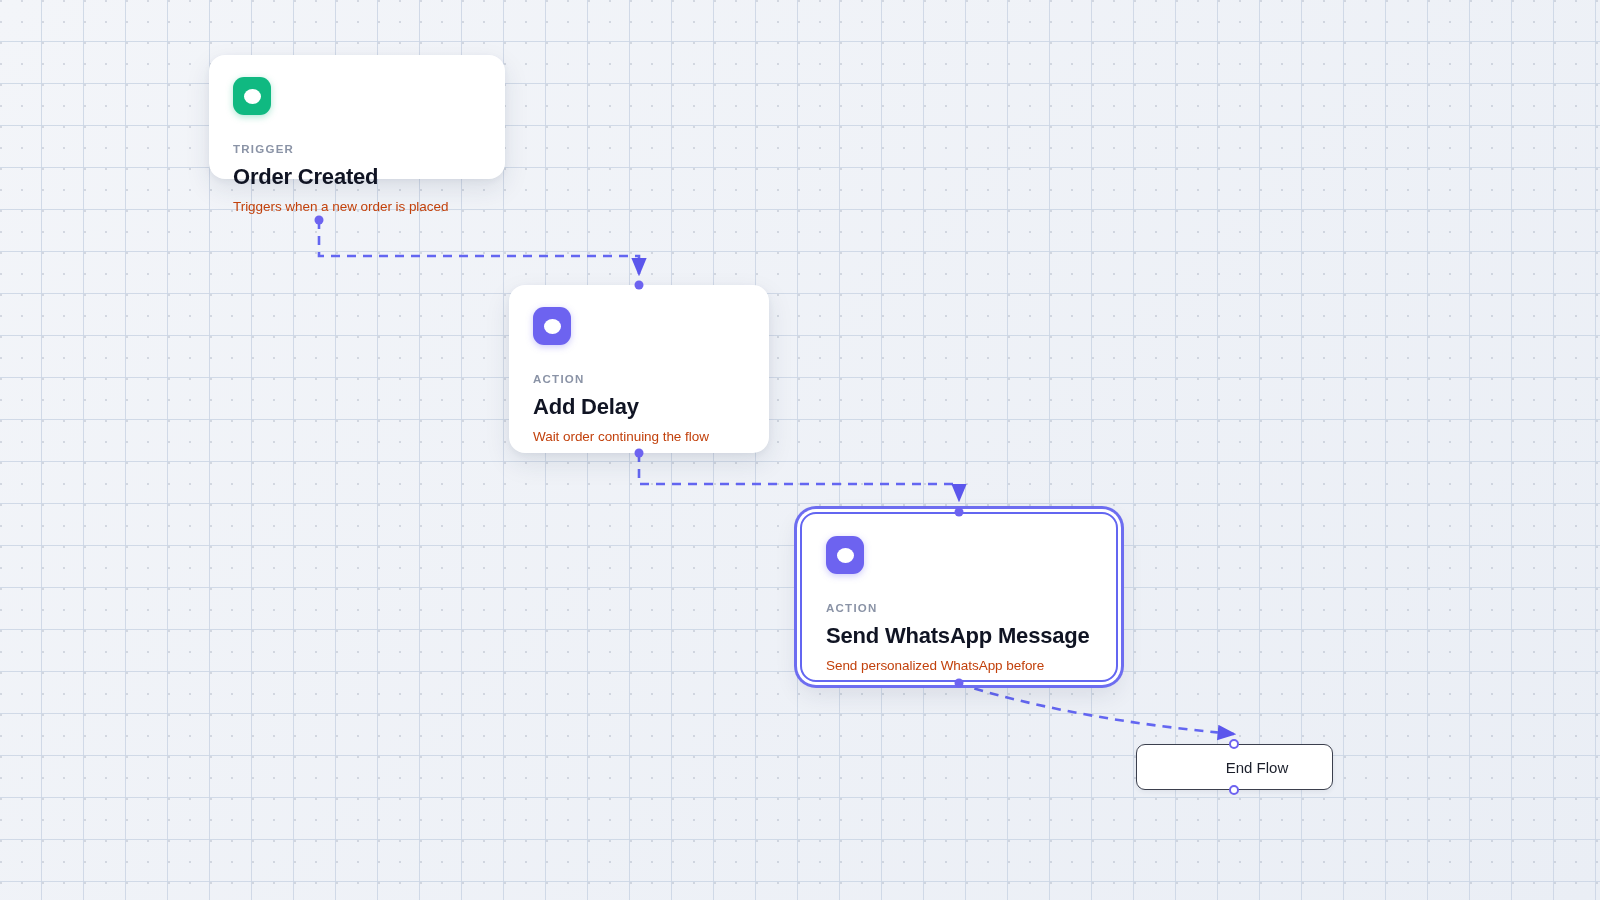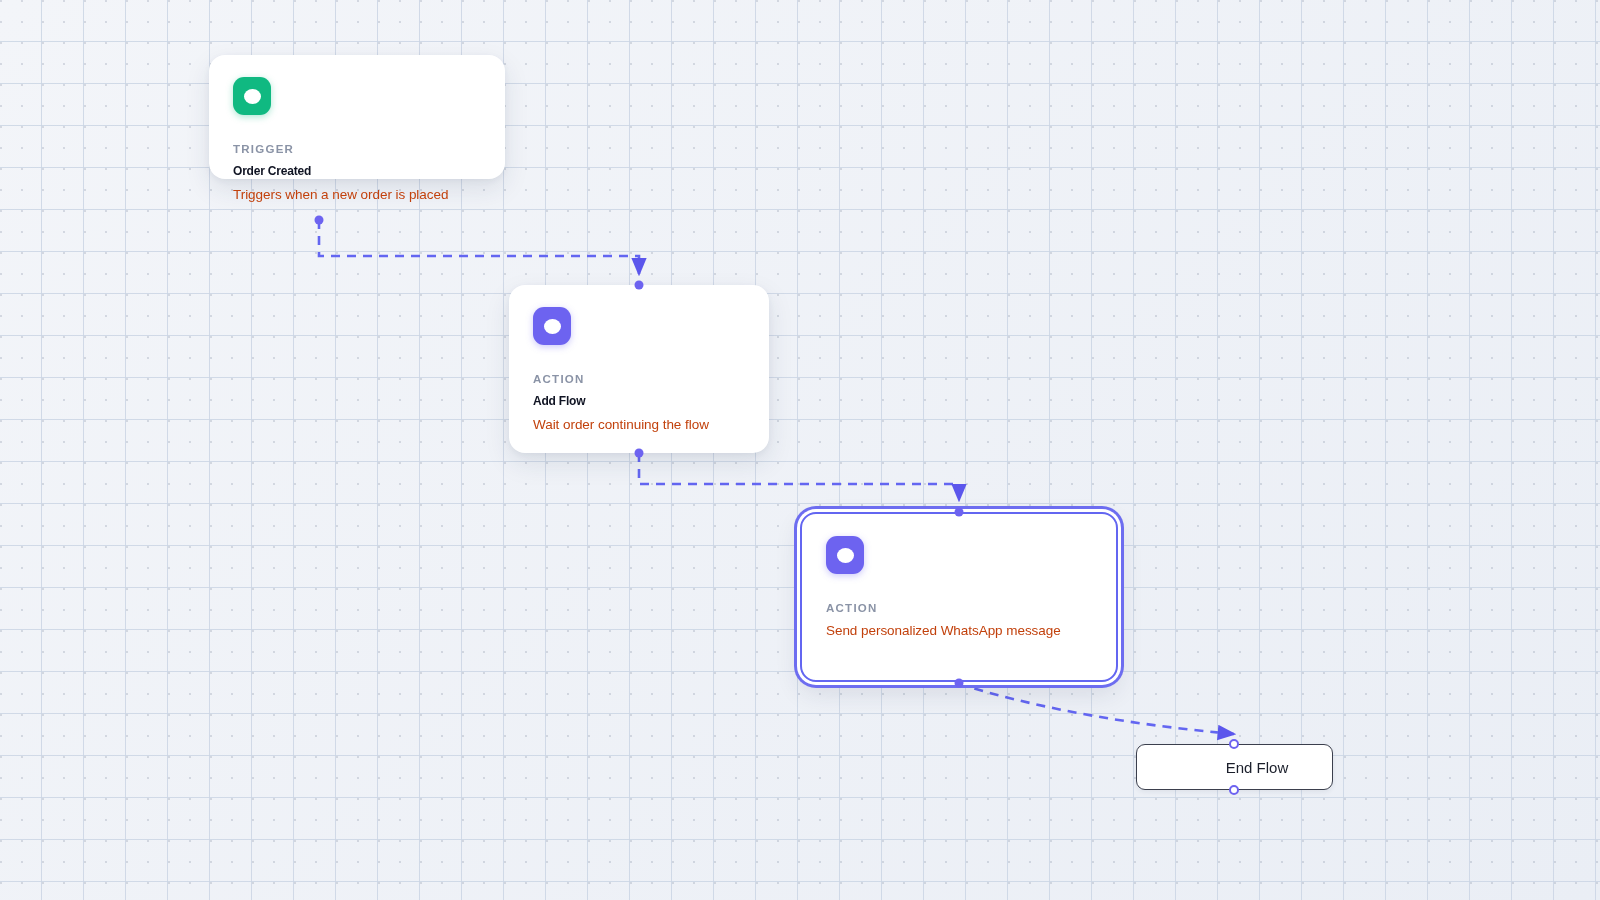--- a/index.html
+++ b/index.html
@@ -84,21 +84,21 @@
 
   .node-kind{
     font-size:11.5px;
     font-weight:700;
     letter-spacing:1.25px;
     color:#8a93a6;
     text-transform:uppercase;
     margin-bottom:9px;
   }
   .node-title{
-    font-size:12px;
+    font-size:22px;
     font-weight:700;
     color:#101423;
     letter-spacing:-.2px;
     margin-bottom:9px;
   }
   .node-desc{
     font-size:13.5px;
     font-weight:400;
     color:#c2410c;
     letter-spacing:-.05px;
@@ -154,29 +154,30 @@
         </div>
         <div class="node-kind">TRIGGER</div>
         <div class="node-title">Order Created</div>
         <div class="node-desc">Triggers when a new order is placed</div>
       </div>
       <div class="node node-card" style="left: 509px; top: 285px; width: 260px; height: 168px;">
         <div class="node-icon icon-action">
           <span class="glyph"></span>
         </div>
         <div class="node-kind">ACTION</div>
-        <div class="node-title">Add Flow</div>
+        <div class="node-title">Add Delay</div>
         <div class="node-desc">Wait order continuing the flow</div>
       </div>
       <div class="node node-card selected" style="left: 800px; top: 512px; width: 318px; height: 170px;">
         <div class="node-icon icon-action">
           <span class="glyph"></span>
         </div>
         <div class="node-kind">ACTION</div>
-        <div class="node-desc">Send personalized WhatsApp message</div>
+        <div class="node-title">Send WhatsApp Message</div>
+        <div class="node-desc">Send personalized WhatsApp before</div>
       </div>
       <div class="node node-end" style="left: 1136px; top: 744px; width: 197px; height: 46px;">
         <span>End Flow</span>
       </div>
     </div>
 
   <div id="handles-group">
       <div class="handle" style="left: 319px; top: 220px;"></div>
       <div class="handle" style="left: 639px; top: 285px;"></div>
       <div class="handle" style="left: 639px; top: 453px;"></div>

